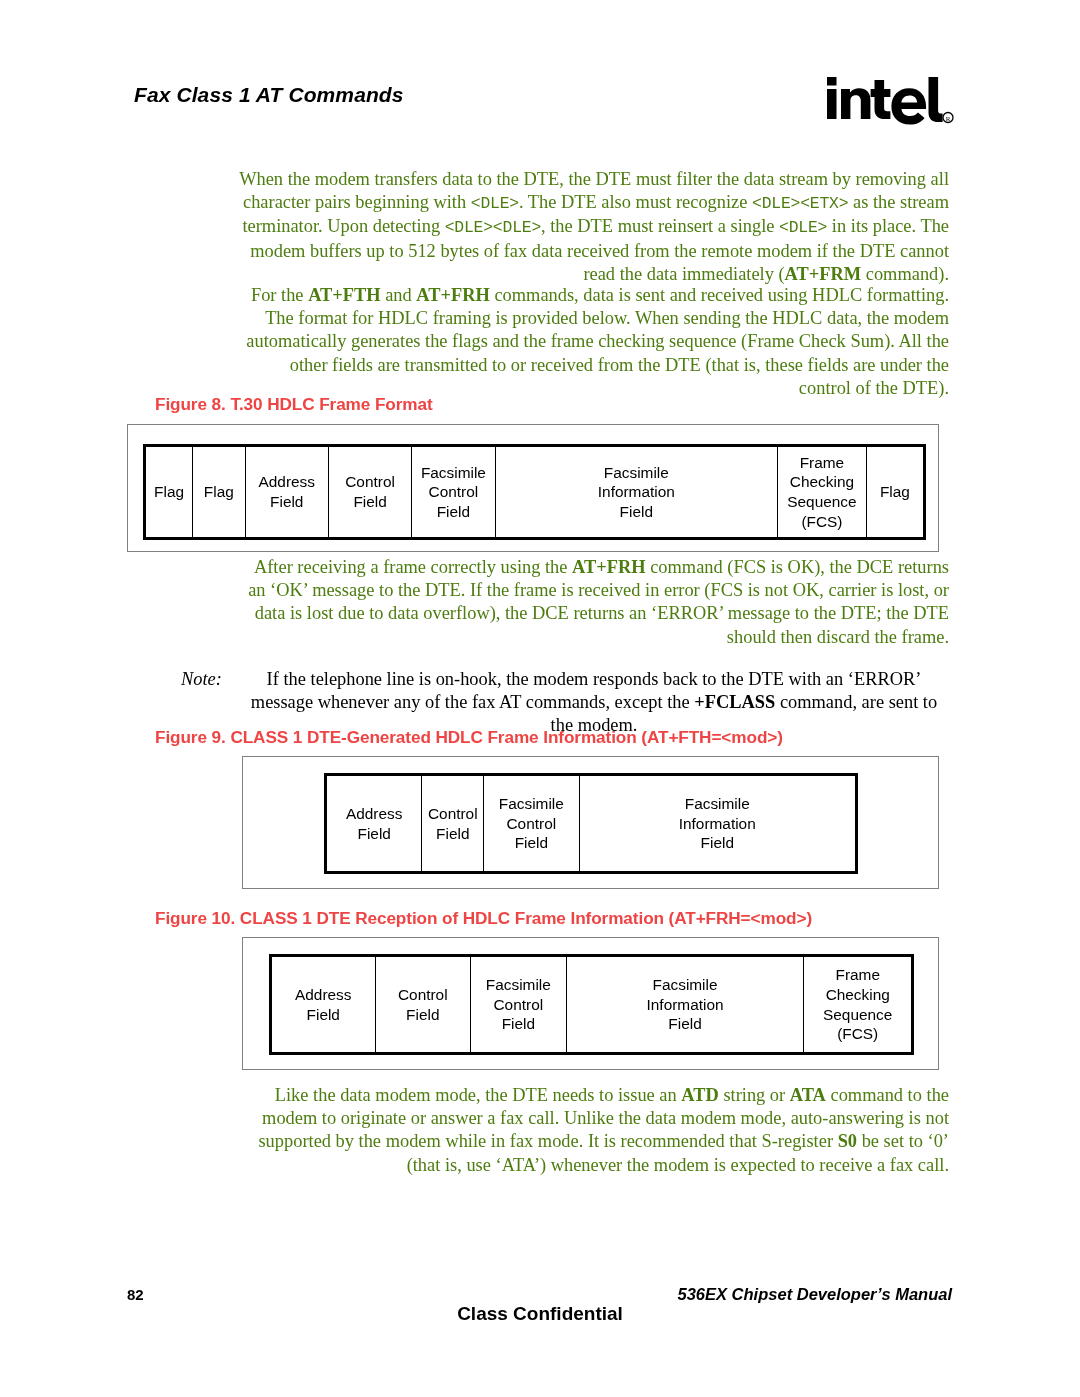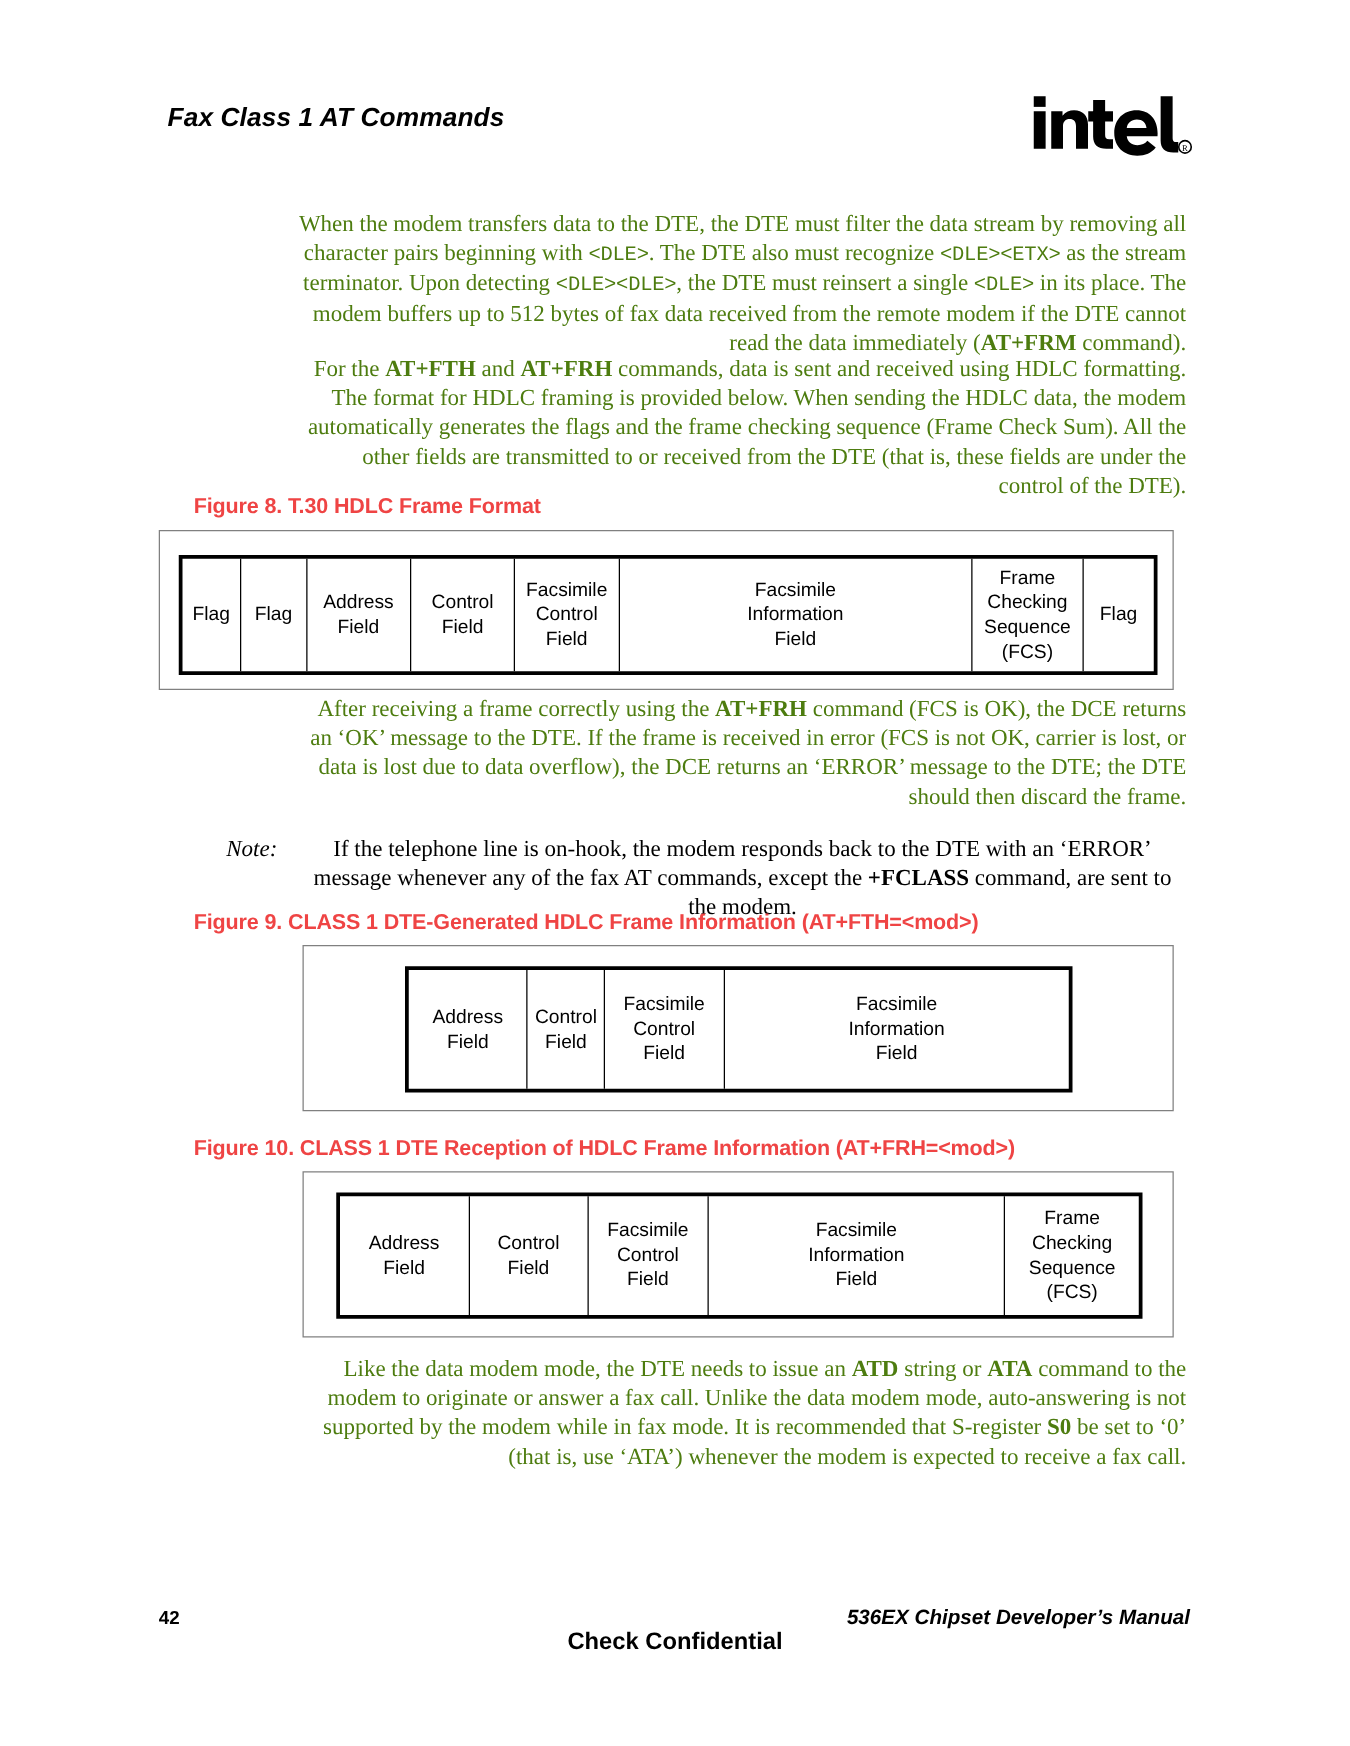--- a/index.html
+++ b/index.html
@@ -282,15 +282,15 @@
         <span>Frame</span>
         <span>Checking</span>
         <span>Sequence</span>
         <span>(FCS)</span>
       </div>
     </div>
 </div>
 
 <div class="para" style="top:1084px;">Like the data modem mode, the DTE needs to issue an <b>ATD</b> string or <b>ATA</b> command to the modem to originate or answer a fax call. Unlike the data modem mode, auto-answering is not supported by the modem while in fax mode. It is recommended that S-register <b>S0</b> be set to ‘0’ (that is, use ‘ATA’) whenever the modem is expected to receive a fax call.</div>
 
-<div id="footer-pagenum">42</div>
+<div id="footer-pagenum">82</div>
 <div id="footer-manual">536EX Chipset Developer’s Manual</div>
-<div id="footer-confidential">Check Confidential</div>
+<div id="footer-confidential">Class Confidential</div>
 
 </body></html>

